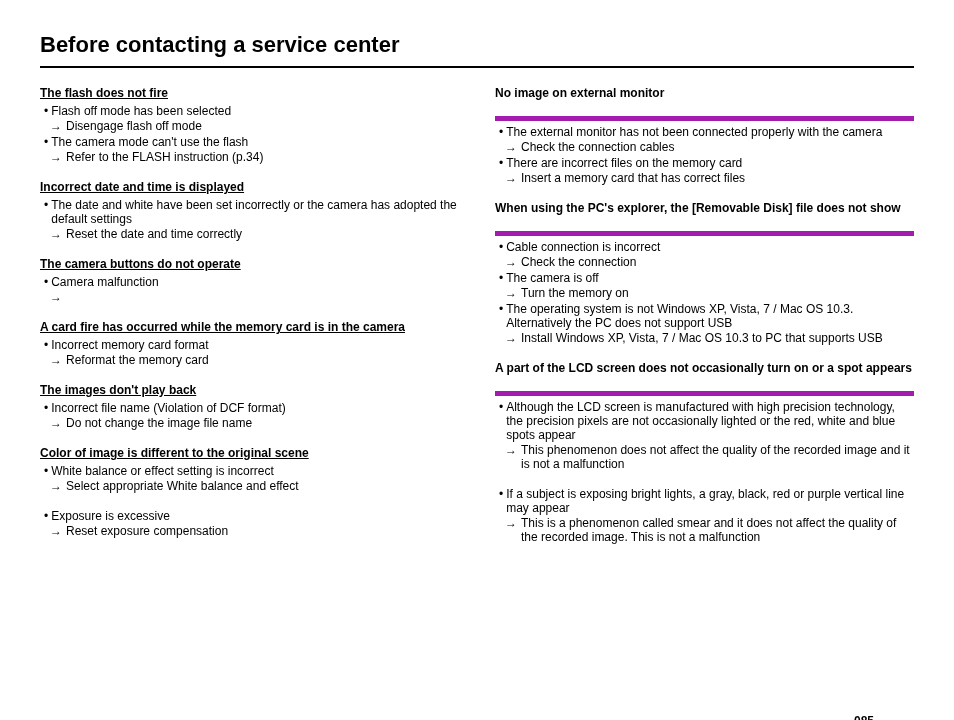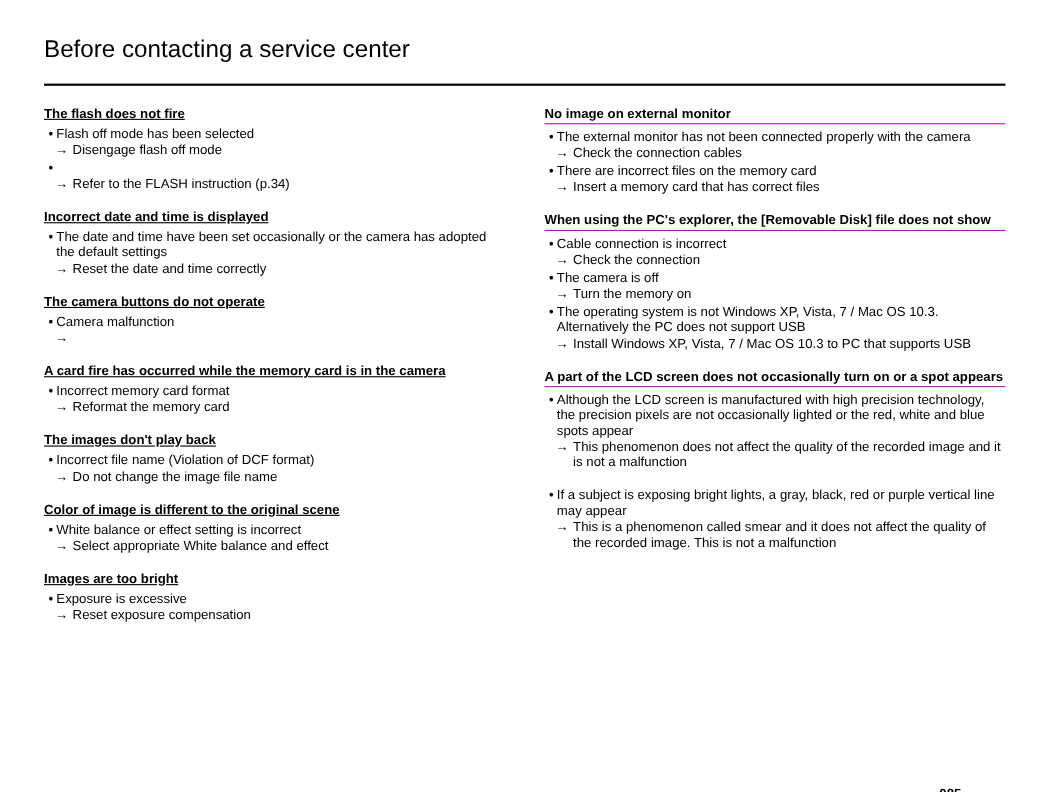--- a/index.html
+++ b/index.html
@@ -7,45 +7,45 @@
       font-family: Arial, Helvetica, sans-serif;
       font-size: 12px;
       background: #fff;
       color: #000;
       width: 954px;
       min-height: 720px;
       padding: 32px 40px 32px 40px;
     }
     .page-title {
       font-size: 22px;
-      font-weight: normal;
+      font-weight: bold;
       border-bottom: 2px solid #000;
-      padding-bottom: 18px;
+      padding-bottom: 8px;
       margin-bottom: 18px;
     }
     .content-wrapper {
       display: flex;
       gap: 36px;
     }
     .column {
       flex: 1;
     }
     .section {
       margin-bottom: 16px;
     }
     .section-title {
       font-weight: bold;
       text-decoration: underline;
       margin-bottom: 4px;
       display: block;
     }
     .section-title-nobullet {
       font-weight: bold;
-      border-bottom: 1px solid #a21caf;
-      padding-bottom: 2px;
+      border-bottom: 5px solid #a21caf;
+      padding-bottom: 16px;
       margin-bottom: 4px;
       display: block;
     }
     .bullet-item {
       display: flex;
       align-items: flex-start;
       margin-left: 4px;
       margin-bottom: 1px;
     }
     .bullet-item .bullet {
@@ -88,31 +88,32 @@
           <div class="bullet-item">
             <span class="bullet">•</span>
             <span>Flash off mode has been selected</span>
           </div>
           <div class="arrow-item">
             <span class="arrow">→</span>
             <span>Disengage flash off mode</span>
           </div>
           <div class="bullet-item">
             <span class="bullet">•</span>
+            <span>The camera mode can't use the flash</span>
           </div>
           <div class="arrow-item">
             <span class="arrow">→</span>
             <span>Refer to the FLASH instruction (p.34)</span>
           </div>
         </div>
         <div class="section">
           <span class="section-title">Incorrect date and time is displayed</span>
           <div class="bullet-item">
             <span class="bullet">•</span>
-            <span>The date and time have been set occasionally or the camera has adopted the default settings</span>
+            <span>The date and white have been set incorrectly or the camera has adopted the default settings</span>
           </div>
           <div class="arrow-item">
             <span class="arrow">→</span>
             <span>Reset the date and time correctly</span>
           </div>
         </div>
         <div class="section">
           <span class="section-title">The camera buttons do not operate</span>
           <div class="bullet-item">
             <span class="bullet">•</span>
@@ -149,21 +150,20 @@
           <div class="bullet-item">
             <span class="bullet">•</span>
             <span>White balance or effect setting is incorrect</span>
           </div>
           <div class="arrow-item">
             <span class="arrow">→</span>
             <span>Select appropriate White balance and effect</span>
           </div>
         </div>
         <div class="section">
-          <span class="section-title">Images are too bright</span>
           <div class="bullet-item">
             <span class="bullet">•</span>
             <span>Exposure is excessive</span>
           </div>
           <div class="arrow-item">
             <span class="arrow">→</span>
             <span>Reset exposure compensation</span>
           </div>
         </div>
       </div>

